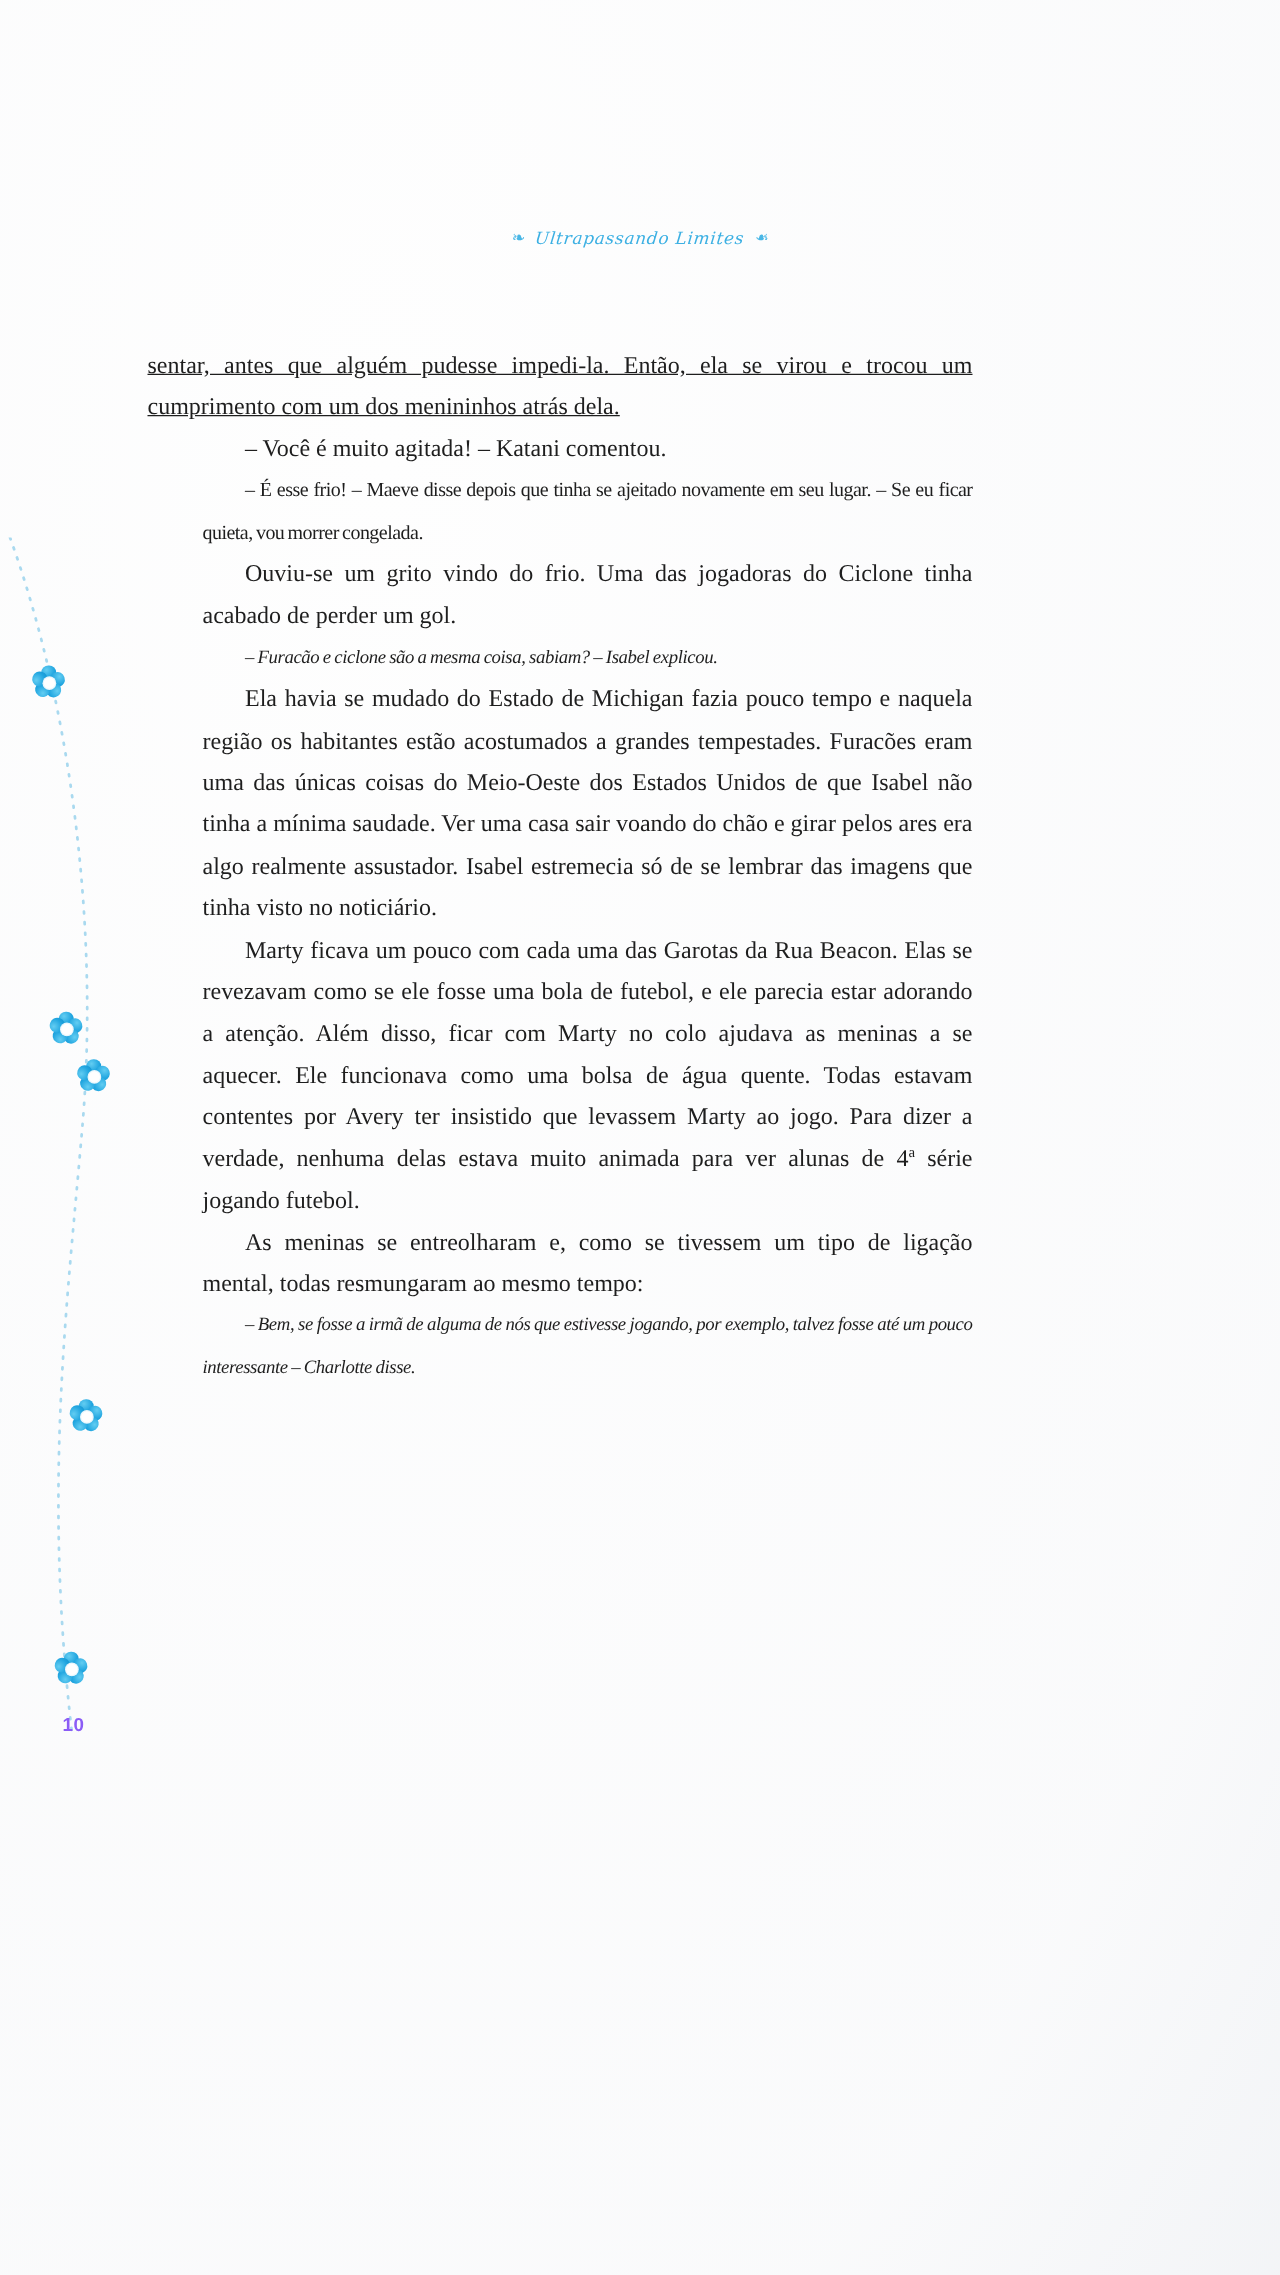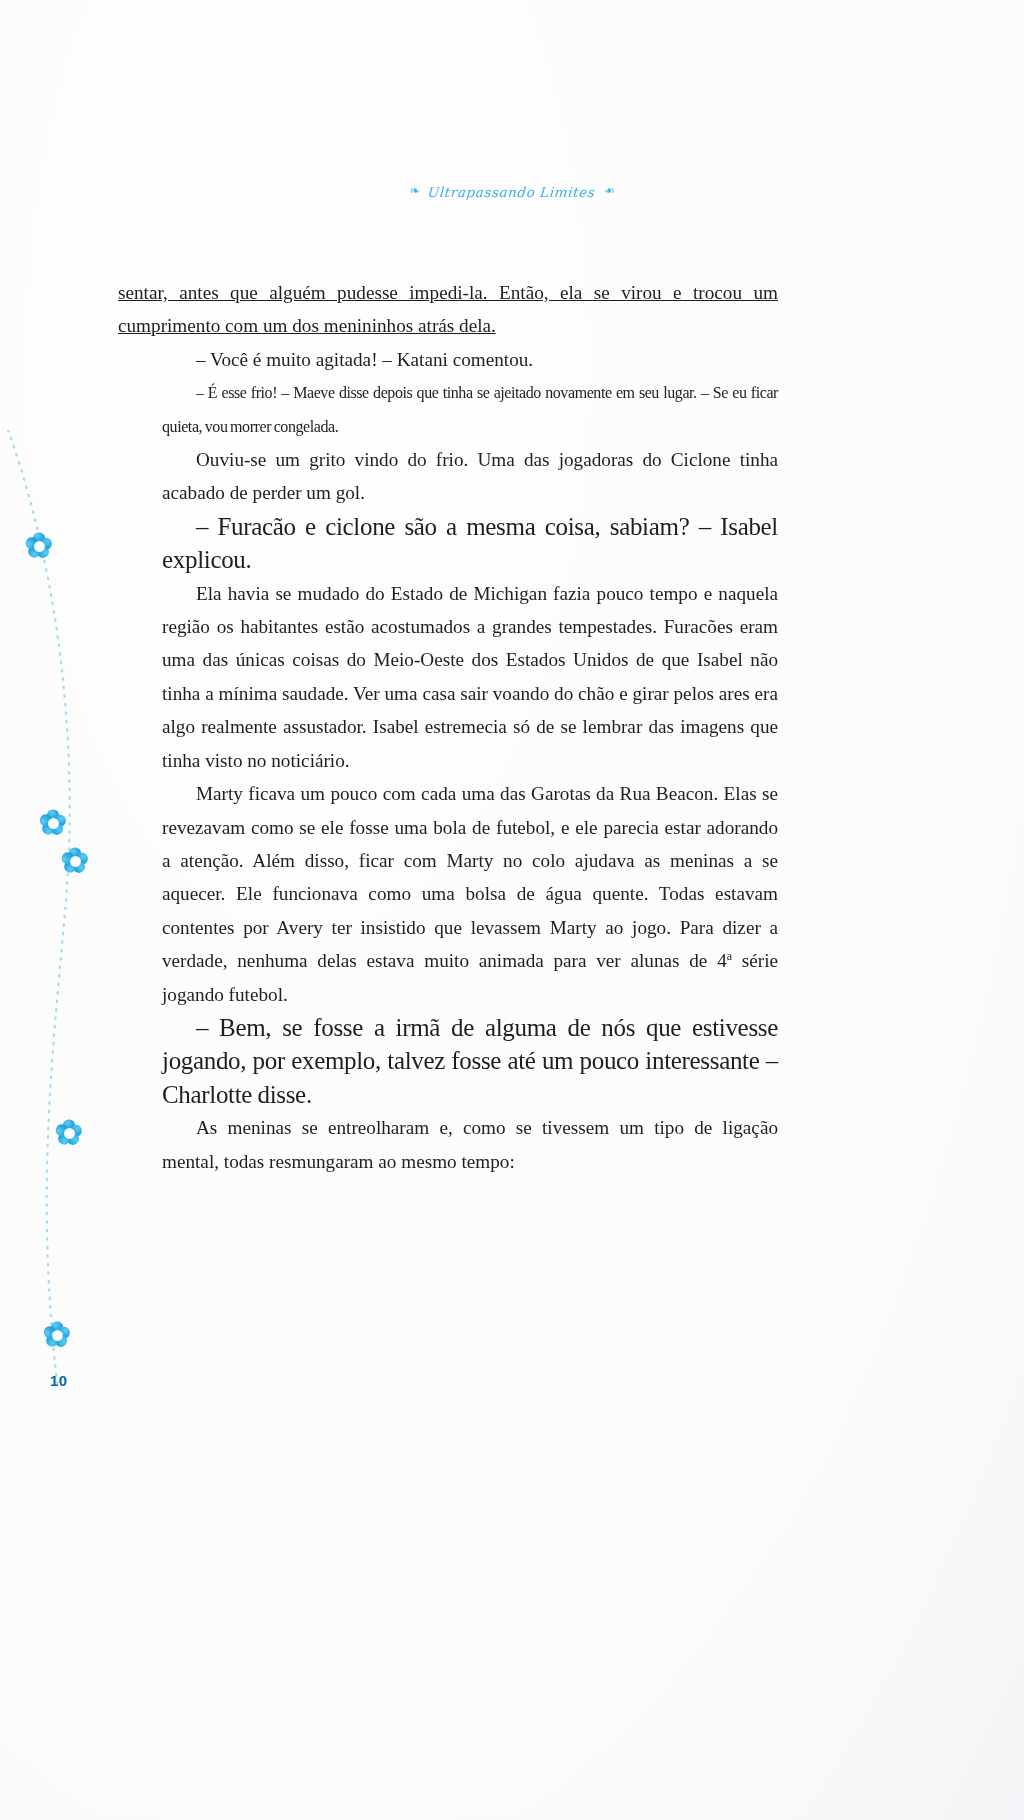--- a/index.html
+++ b/index.html
@@ -110,41 +110,42 @@
     text-justify:inter-word;
     font-size:19.2px;
     line-height:33.4px;
     color:#1e1e1e;
     -webkit-font-smoothing:antialiased;
   }
   p.indent{text-indent:34px;margin-left:44px;}
   p.noindent{text-indent:0;text-decoration:underline;}
   
   p.tight{
-    font-size:25px;
+    font-size:15px;
     letter-spacing:-.32px;
     word-spacing:-.6px;
+    font-style:italic;
   }
   p.tighter{
     font-size:16px;
     letter-spacing:-.42px;
     word-spacing:-1px;
   }
   sup{font-size:.62em;vertical-align:super;line-height:0;}
 
   
   .folio{
     position:absolute;
     left:50px;
     top:1372px;
     font-family:"Liberation Sans","DejaVu Sans",sans-serif;
     font-size:15px;
     font-weight:700;
     letter-spacing:.5px;
-    color:#0369a1;
+    color:#8b5cf6;
   }
 </style>
 </head>
 <body>
 
 <div class="page">
 
   <div class="paper-tint"></div>
 
   <div class="running-head">
@@ -201,19 +202,19 @@
   </div>
 
   <div class="textblock">
     <p class="noindent">sentar, antes que alguém pudesse impedi-la. Então, ela se virou e trocou um cumprimento com um dos menininhos atrás dela.</p>
     <p class="indent">– Você é muito agitada! – Katani comentou.</p>
     <p class="indent tighter">– É esse frio! – Maeve disse depois que tinha se ajeitado novamente em seu lugar. – Se eu ficar quieta, vou morrer congelada.</p>
     <p class="indent">Ouviu-se um grito vindo do frio. Uma das jogadoras do Ciclone tinha acabado de perder um gol.</p>
     <p class="indent tight">– Furacão e ciclone são a mesma coisa, sabiam? – Isabel explicou.</p>
     <p class="indent">Ela havia se mudado do Estado de Michigan fazia pouco tempo e naquela região os habitantes estão acostumados a grandes tempestades. Furacões eram uma das únicas coisas do Meio-Oeste dos Estados Unidos de que Isabel não tinha a mínima saudade. Ver uma casa sair voando do chão e girar pelos ares era algo realmente assustador. Isabel estremecia só de se lembrar das imagens que tinha visto no noticiário.</p>
     <p class="indent"><span>Marty ficava um pouco com cada uma das Garotas da Rua Beacon. Elas se revezavam como se ele fosse uma bola de futebol, e ele parecia estar adorando a atenção. Além disso, ficar com Marty no colo ajudava as meninas a se aquecer. Ele funcionava como uma bolsa de água quente. Todas estavam contentes por Avery ter insistido que levassem Marty ao jogo. Para dizer a verdade, nenhuma delas estava muito animada para ver alunas de 4</span><sup>a</sup><span> série jogando futebol.</span></p>
+    <p class="indent">As meninas se entreolharam e, como se tivessem um tipo de ligação mental, todas resmungaram ao mesmo tempo:</p>
     <p class="indent tight">– Bem, se fosse a irmã de alguma de nós que estivesse jogando, por exemplo, talvez fosse até um pouco interessante – Charlotte disse.</p>
-    <p class="indent">As meninas se entreolharam e, como se tivessem um tipo de ligação mental, todas resmungaram ao mesmo tempo:</p>
   </div>
 
   <div class="folio">10</div>
 
 </div>
 
 </body></html>

